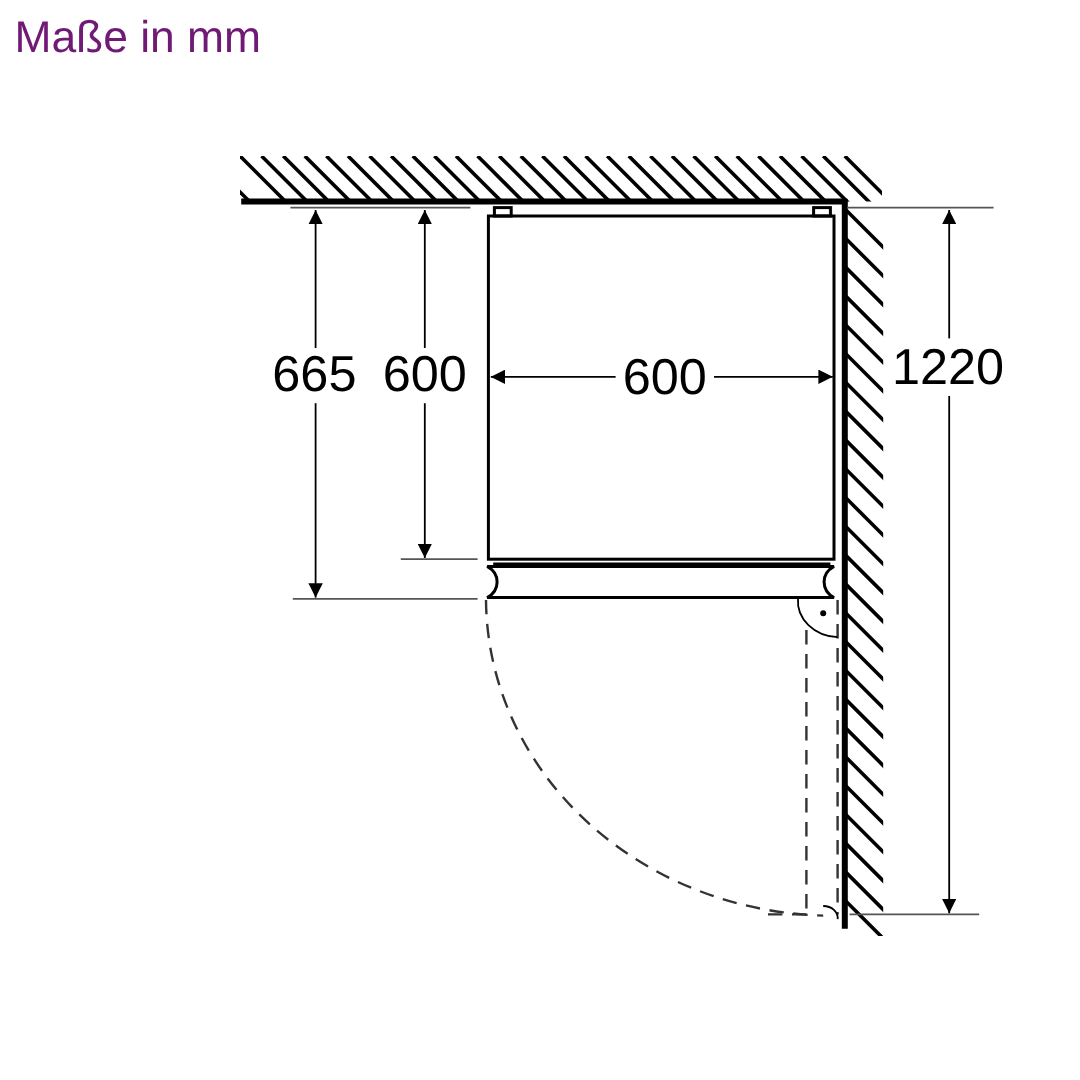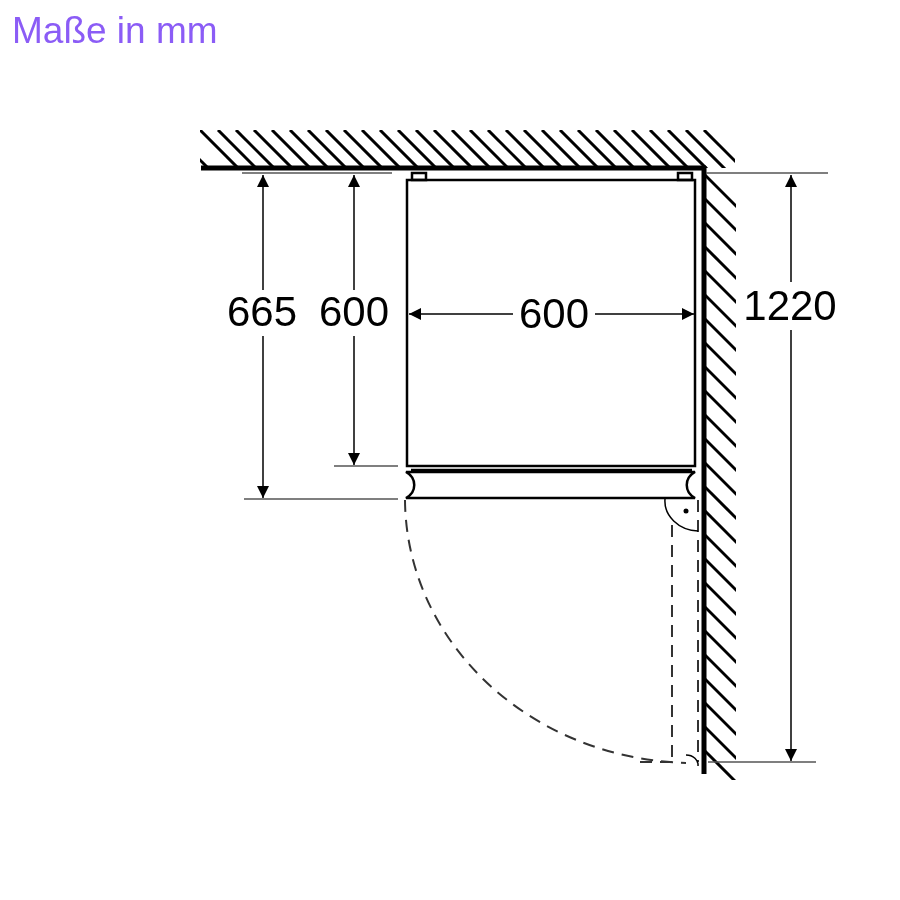--- a/index.html
+++ b/index.html
@@ -1,20 +1,20 @@
 <!DOCTYPE html>
 <html><head>
   <meta charset="utf-8">
   <style>
     html, body { margin: 0; padding: 0; background: #ffffff; }
     body { width: 900px; height: 900px; position: relative; overflow: hidden; }
     .title {
       position: absolute; left: 12px; top: 8px;
       font-family: "Liberation Sans", sans-serif;
-      font-size: 37px; color: #8b5cf6; line-height: 46px;
+      font-size: 37px; color: #701a75; line-height: 46px;
     }
     svg { position: absolute; left: 0; top: 0; }
     .dim-text {
       font-family: "Liberation Sans", sans-serif;
       font-size: 42px; fill: #000;
     }
   </style>
 </head>
 <body>
 

